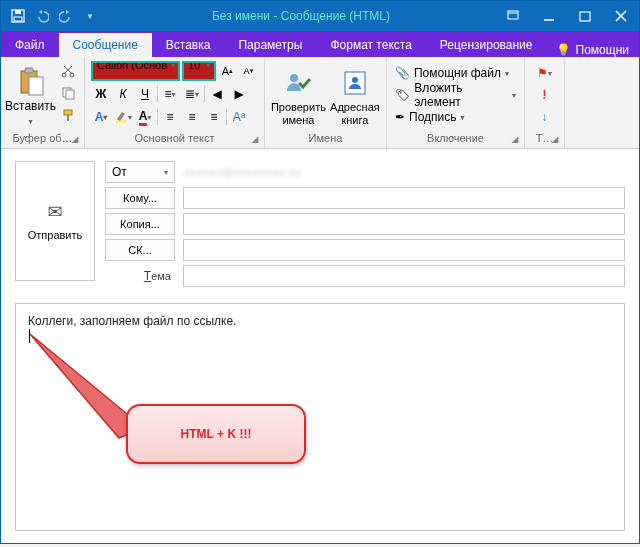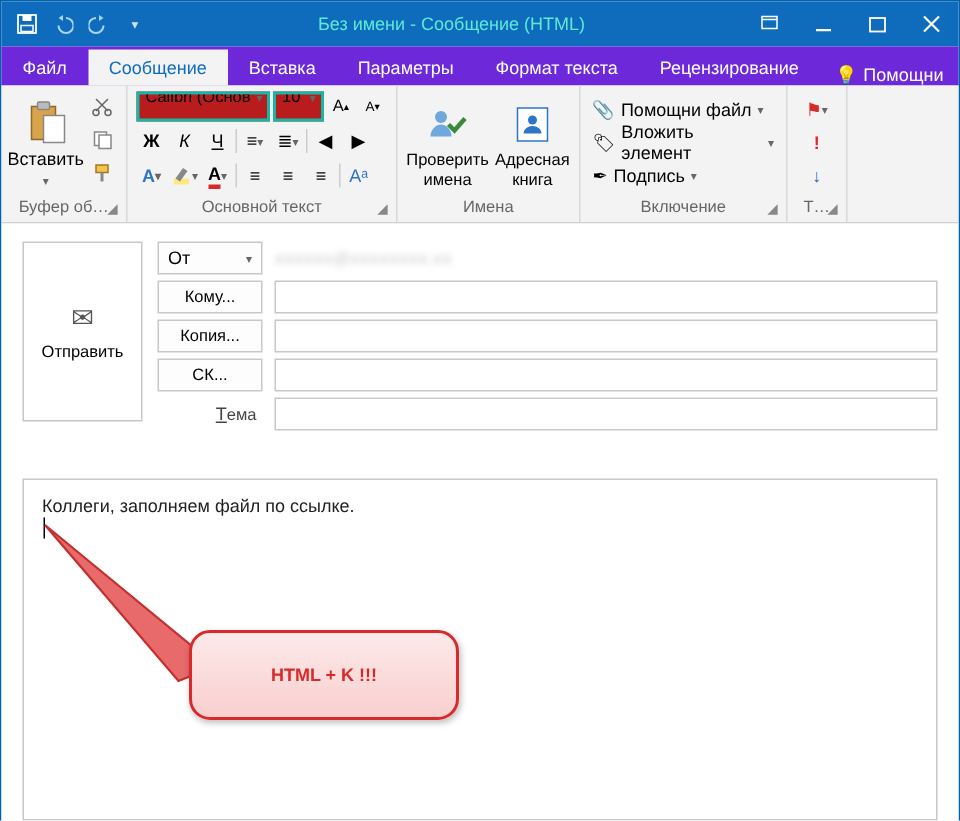--- a/index.html
+++ b/index.html
@@ -34,21 +34,21 @@
 .header-grid{display:flex;gap:10px}
 .sendcell{border:1px solid #c8c8c8;width:80px;height:120px;display:flex;flex-direction:column;align-items:center;justify-content:center;gap:6px}
 .sendcell .sendico{font-size:18px;color:#555}
 .fields{flex:1;display:flex;flex-direction:column;gap:4px}
 .fieldrow{display:flex;gap:8px;align-items:center}
 .fbtn{border:1px solid #c8c8c8;width:70px;height:22px;display:flex;align-items:center;justify-content:center;font-size:11px;background:#fdfdfd}
 .fbtn.dd-right{justify-content:space-between;padding:0 6px}
 .finput{flex:1;height:22px;border:1px solid #c8c8c8;background:#fff;padding:0 4px}
 .subjlabel{width:70px;text-align:right;font-size:11px;padding-right:4px;color:#444;border-bottom:1px solid transparent}
 .subjlabel u{text-decoration:underline}
-.bodyarea{margin-top:32px;border:1px solid #c8c8c8;height:228px;padding:10px 12px;font-size:13px;color:#222;position:relative;background:#fff}
+.bodyarea{margin-top:16px;border:1px solid #c8c8c8;height:228px;padding:10px 12px;font-size:13px;color:#222;position:relative;background:#fff}
 .cursor{display:inline-block;width:1px;height:14px;background:#000;vertical-align:text-bottom;margin-left:1px}
 .callout{position:absolute;left:110px;top:100px;width:180px;height:60px;border:2px solid #d92a2a;border-radius:14px;background:linear-gradient(#fde9e9,#f9cfcf);display:flex;align-items:center;justify-content:center;color:#d92a2a;font-weight:bold;font-size:15px;box-shadow:1px 2px 4px rgba(0,0,0,0.25)}
 svg.tail{position:absolute;left:8px;top:24px;pointer-events:none}
 .blur{color:#ccc;filter:blur(2px)}
 </style>
 </head>
 <body>
 
 <div class="win">
   <div class="titlebar">

